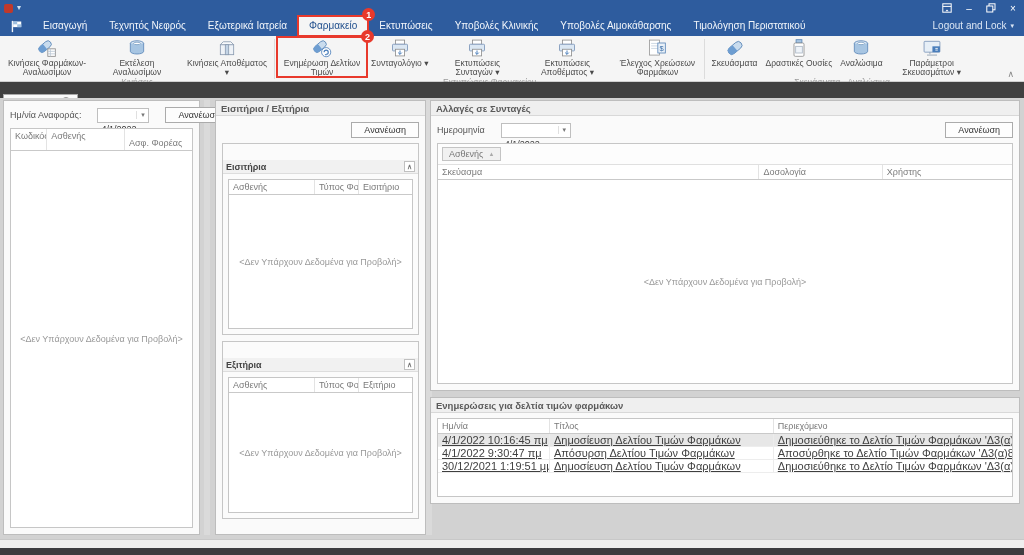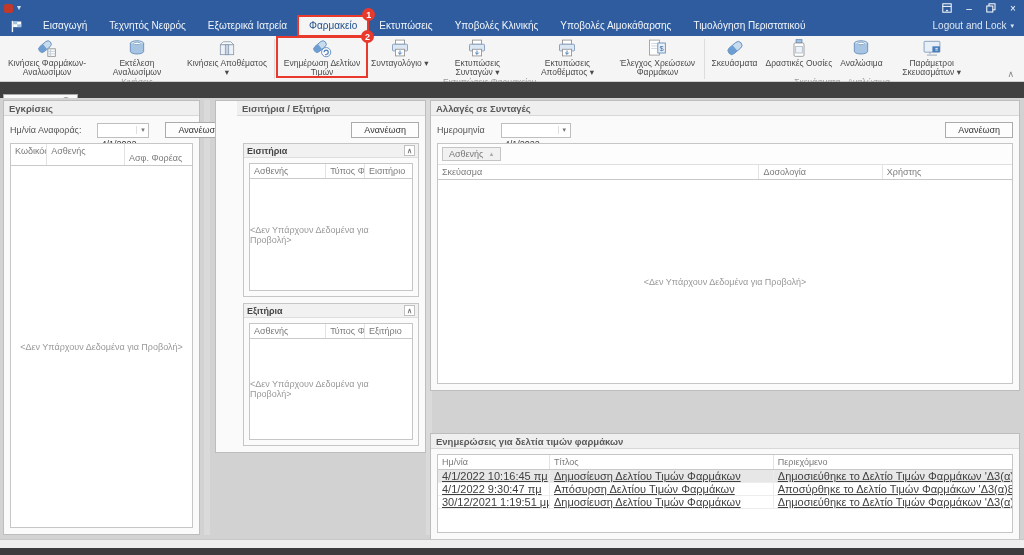--- a/index.html
+++ b/index.html
@@ -47,23 +47,23 @@
   .tabclose { width:10px; height:10px; border:1px solid #9a9a9a; border-radius:50%; font-size:7px; line-height:8px; text-align:center; color:#777; background:#fff; }
   .docbar-right { margin-left:auto; display:flex; gap:6px; padding:0 6px 2px 0; color:#8a8a8a; font-size:8px; }
 
   
   .main { position:absolute; top:98px; left:0; right:0; height:441px; background:#d2d2d2; }
   .panel { position:absolute; background:#fafafa; border:1px solid #bdbdbd; display:flex; flex-direction:column; }
   .pcaption { height:15px; flex:0 0 15px; background:#efefef; border-bottom:1px solid #d8d8d8; font-size:9.5px; font-weight:bold; color:#5a5a5a; line-height:15px; padding:0 5px; }
   .pbody { flex:1; padding:6px; display:flex; flex-direction:column; min-height:0; }
 
   .p-approvals { left:3px; top:2px; width:197px; height:435px; }
-  .p-admissions { left:215px; top:2px; width:211px; height:353px;padding-left:21px; }
+  .p-admissions { left:215px; top:2px; width:211px; height:435px; }
   .p-changes { left:430px; top:2px; width:590px; height:291px; }
-  .p-updates { left:430px; top:299px; width:590px; height:107px;margin-top:36px; }
+  .p-updates { left:430px; top:299px; width:590px; height:107px; }
   .splitter { position:absolute; top:2px; height:435px; width:6px; background:#dadada; }
   .split1 { left:204px; } .split2 { left:426px; height:435px; }
 
   .filter-row { display:flex; align-items:center; gap:16px; margin-bottom:5px; flex:0 0 auto; }
   .flabel { font-size:9px; color:#555; white-space:nowrap; }
   .combo { border:1px solid #bfbfbf; background:#fff; height:15px; display:flex; align-items:center; font-size:9px; color:#333; padding-left:3px; }
   .combo .cval { flex:1;margin-top:28px; }
   .combo .ccaret { width:12px; text-align:center; color:#777; font-size:7px; border-left:1px solid #e0e0e0; }
   .btn { border:1px solid #ababab; background:#fdfdfd; height:16px; font-size:9px; color:#333; padding:0 12px; line-height:14px; white-space:nowrap; }
   .right { margin-left:auto; }
@@ -76,21 +76,21 @@
   
   .t-appr .c0{width:20%;} .t-appr .c1{width:43%;} .t-appr .c2{width:37%; border-right:none;margin-top:7px;}
   .t-adm  .c0{width:47%;} .t-adm  .c1{width:24%;} .t-adm  .c2{width:29%; border-right:none;}
   .t-chg  .c0{width:56%;} .t-chg  .c1{width:21.5%;} .t-chg .c2{width:22.5%; border-right:none;}
   .t-upd  .c0{width:19.5%;} .t-upd .c1{width:39%;} .t-upd .c2{width:41.5%; border-right:none;}
 
   
   .group { border:1px solid #c6c6c6; background:#fbfbfb; display:flex; flex-direction:column; }
   .g1 { height:192px; margin-bottom:6px; }
   .g2 { height:178px; }
-  .gcap { flex:0 0 14px; background:#f1f1f1; border-bottom:1px solid #ddd; display:flex; align-items:center; padding:0 3px; font-size:9px; color:#444; font-weight:bold; }
+  .gcap { flex:0 0 14px; background:#f1f1f1; border-bottom:1px solid #ddd; display:flex; align-items:center; padding:0 3px; font-size:9px; color:#444; font-weight:bold;margin-top:16px; }
   .gcollapse { margin-left:auto; width:11px; height:11px; border:1px solid #c0c0c0; background:#fff; color:#777; font-size:7px; line-height:9px; text-align:center; }
   .group .gridbox { margin:5px; flex:1; }
 
   
   .grouprow { flex:0 0 21px; border-bottom:1px solid #e0e0e0; background:#fdfdfd; display:flex; align-items:center; padding:2px 4px; }
   .chip { border:1px solid #c4c4c4; background:#f1f1f1; font-size:9px; color:#777; padding:1px 6px; display:flex; align-items:center; gap:5px; }
   .sortglyph { font-size:6px; color:#aaa; }
 
   
   .trow { display:flex; flex:0 0 12.5px; border-bottom:1px solid #ededed; background:#fff; }
@@ -341,21 +341,20 @@
     <span>×</span>
   </div>
 </div>
 
 <div class="main">
 
   <div class="splitter split1"></div>
   <div class="splitter split2"></div>
 
   <div class="panel p-approvals">
-    <div class="pcaption">Εγκρίσεις</div>
     <div class="pbody">
       <div class="filter-row">
         <span class="flabel">Ημ/νία Αναφοράς:</span>
         <div class="combo" style="width:66px">
           <span class="cval">4/1/2022</span>
           <span class="ccaret">▾</span>
         </div>
         <button class="btn right">Ανανέωση</button>
       </div>
       <div class="gridbox t-appr">

